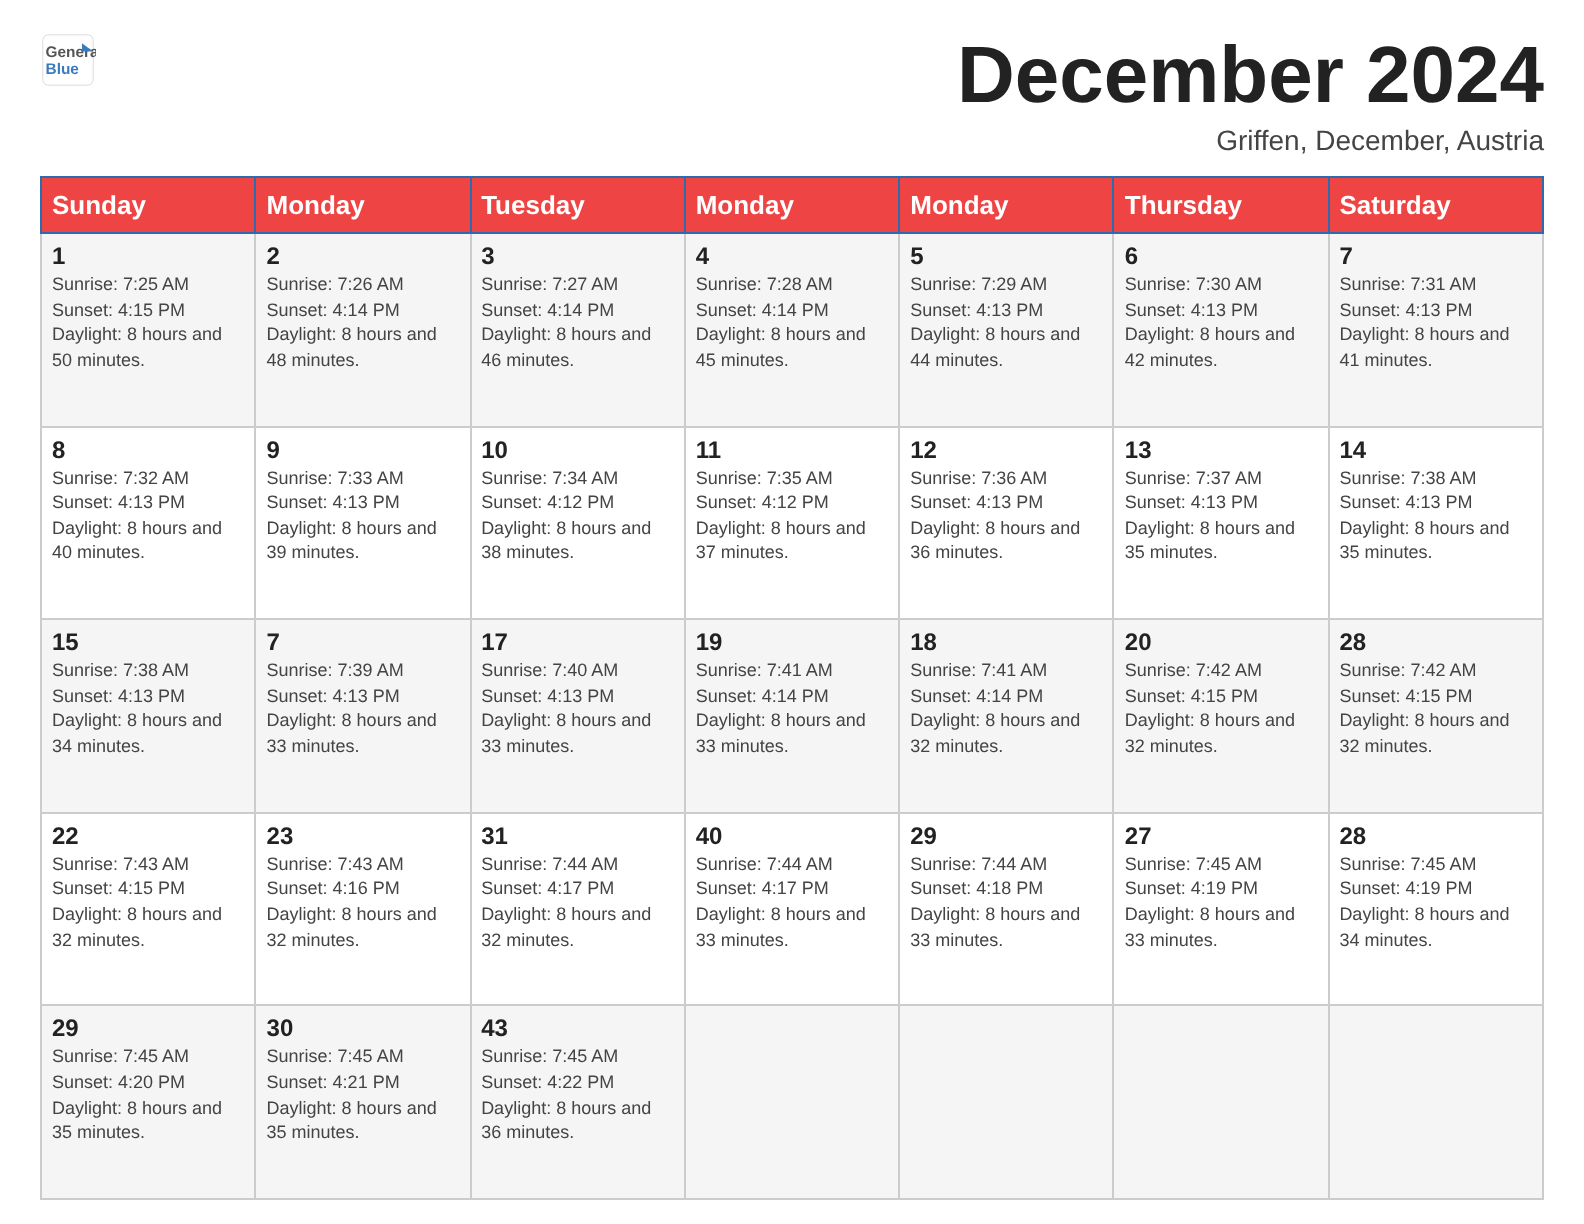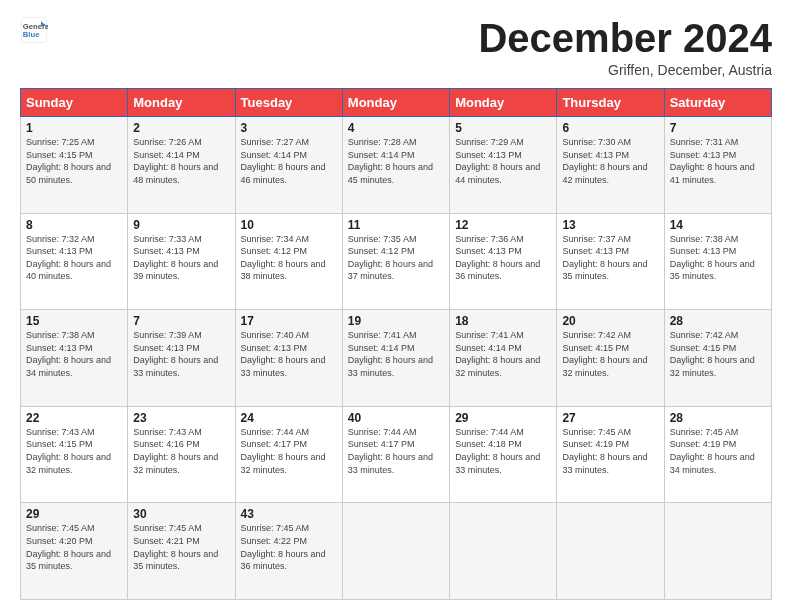--- a/index.html
+++ b/index.html
@@ -222,21 +222,21 @@
           <tr>
             <td>
               <span class="day-num">22</span>
               <div class="day-info">Sunrise: 7:43 AM<br>Sunset: 4:15 PM<br>Daylight: 8 hours and 32 minutes.</div>
             </td>
             <td>
               <span class="day-num">23</span>
               <div class="day-info">Sunrise: 7:43 AM<br>Sunset: 4:16 PM<br>Daylight: 8 hours and 32 minutes.</div>
             </td>
             <td>
-              <span class="day-num">24</span>
+              <span class="day-num">31</span>
               <div class="day-info">Sunrise: 7:44 AM<br>Sunset: 4:17 PM<br>Daylight: 8 hours and 32 minutes.</div>
             </td>
             <td>
               <span class="day-num">40</span>
               <div class="day-info">Sunrise: 7:44 AM<br>Sunset: 4:17 PM<br>Daylight: 8 hours and 33 minutes.</div>
             </td>
             <td>
               <span class="day-num">29</span>
               <div class="day-info">Sunrise: 7:44 AM<br>Sunset: 4:18 PM<br>Daylight: 8 hours and 33 minutes.</div>
             </td>

